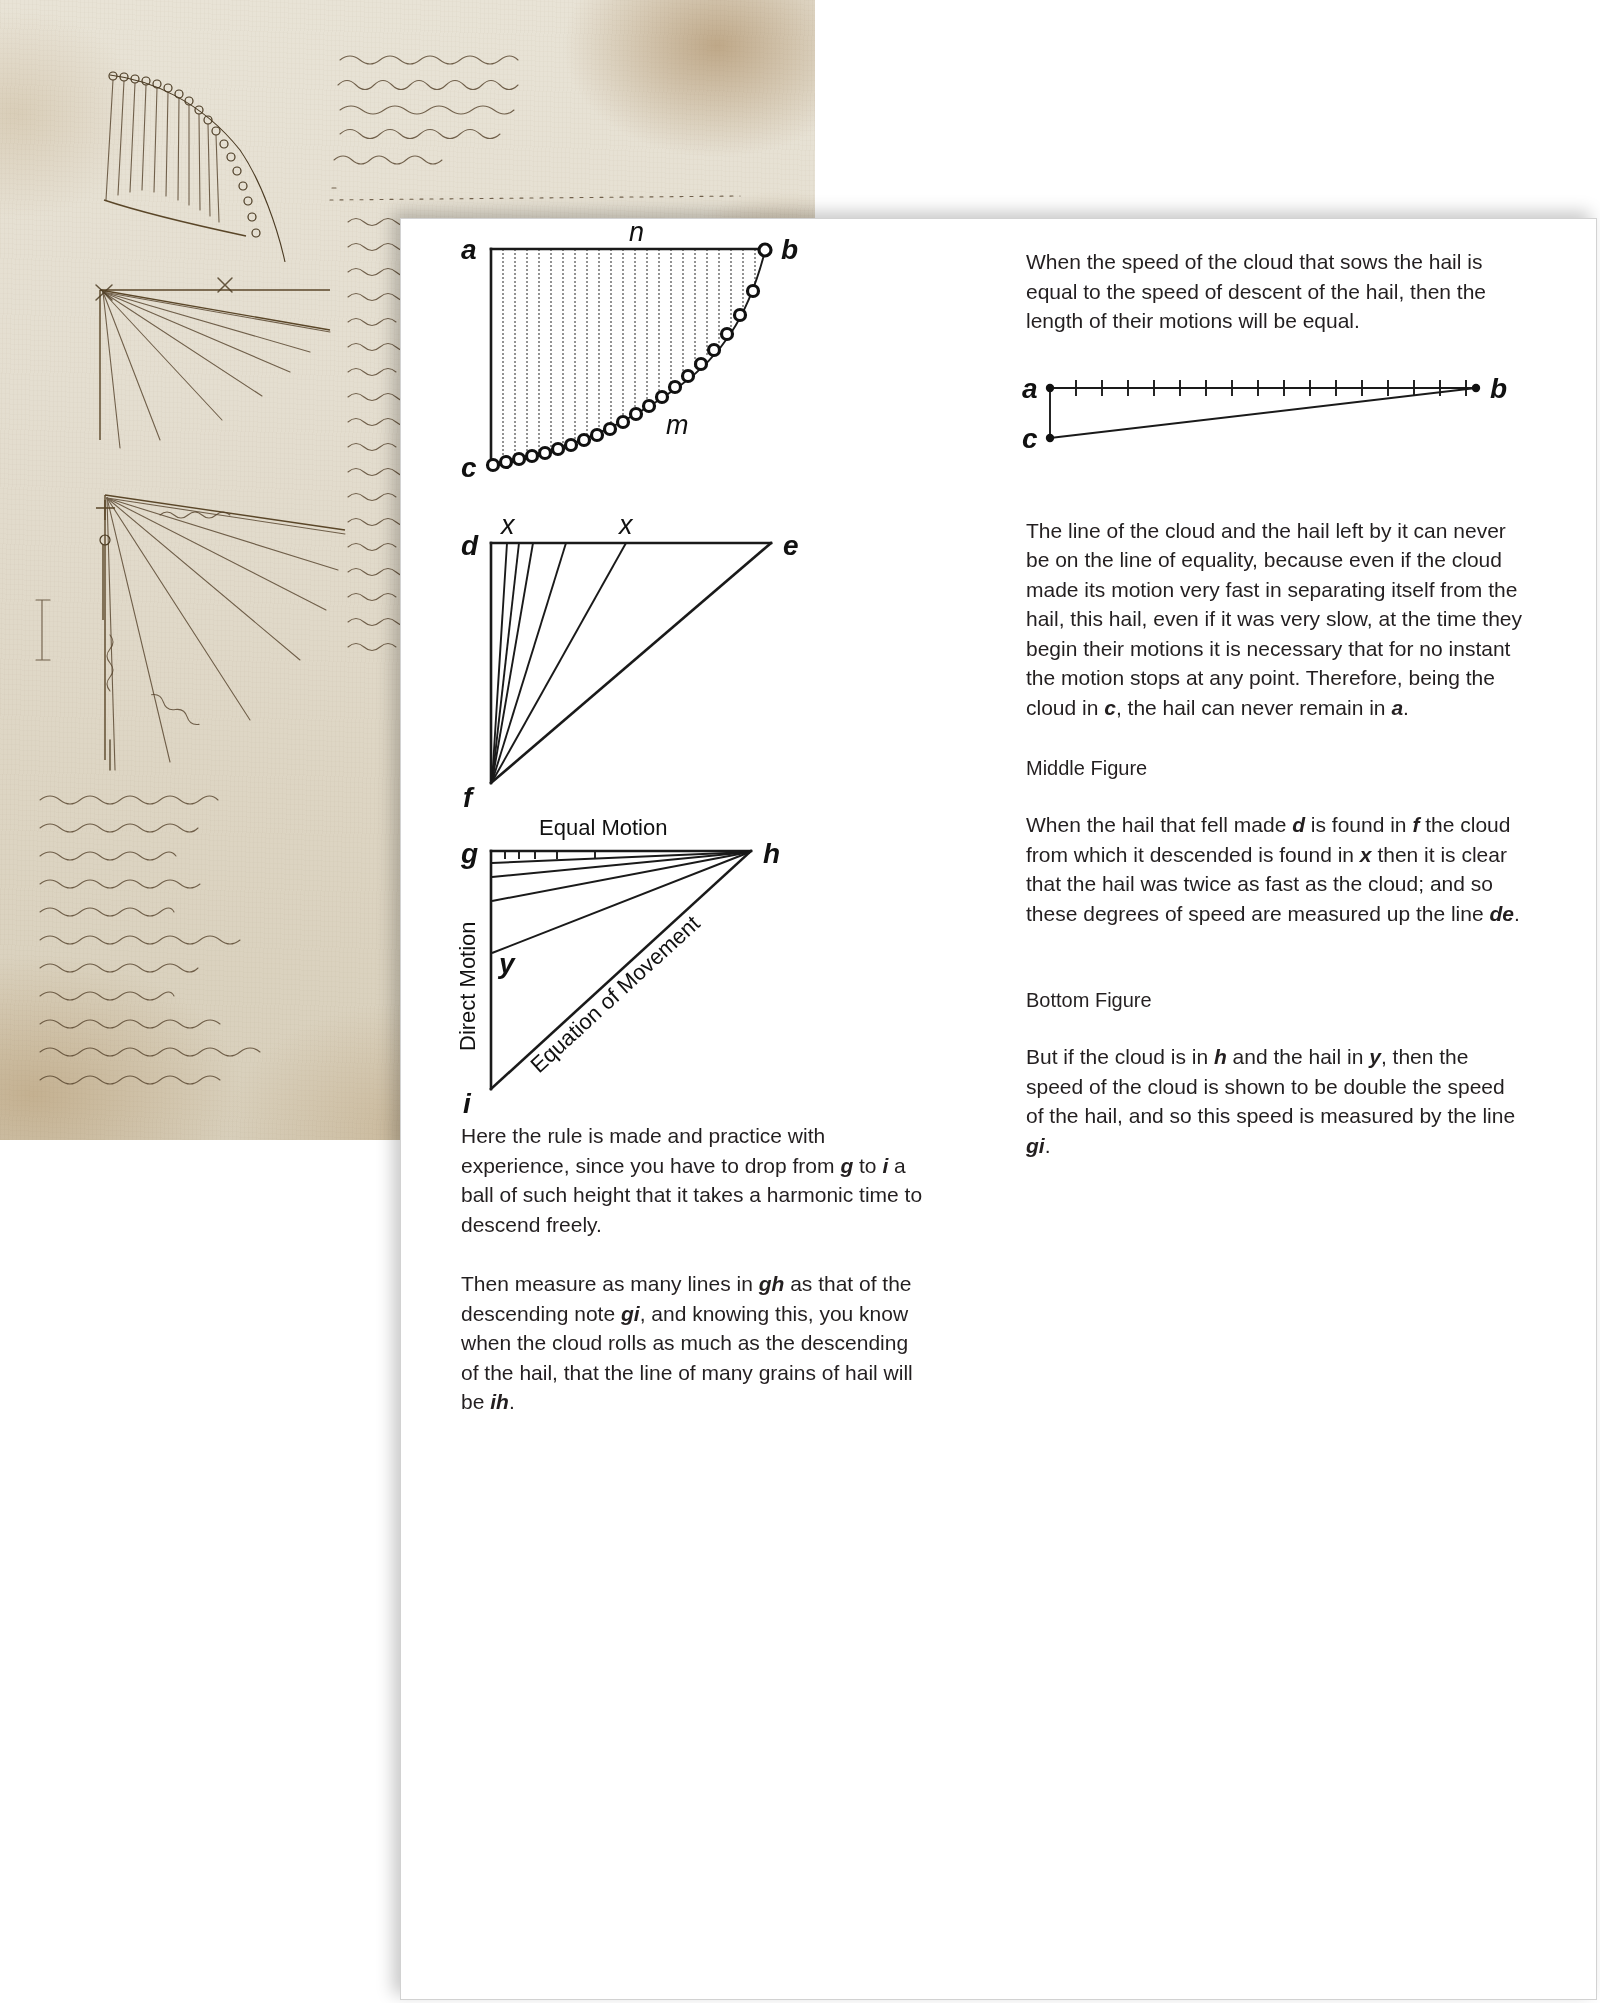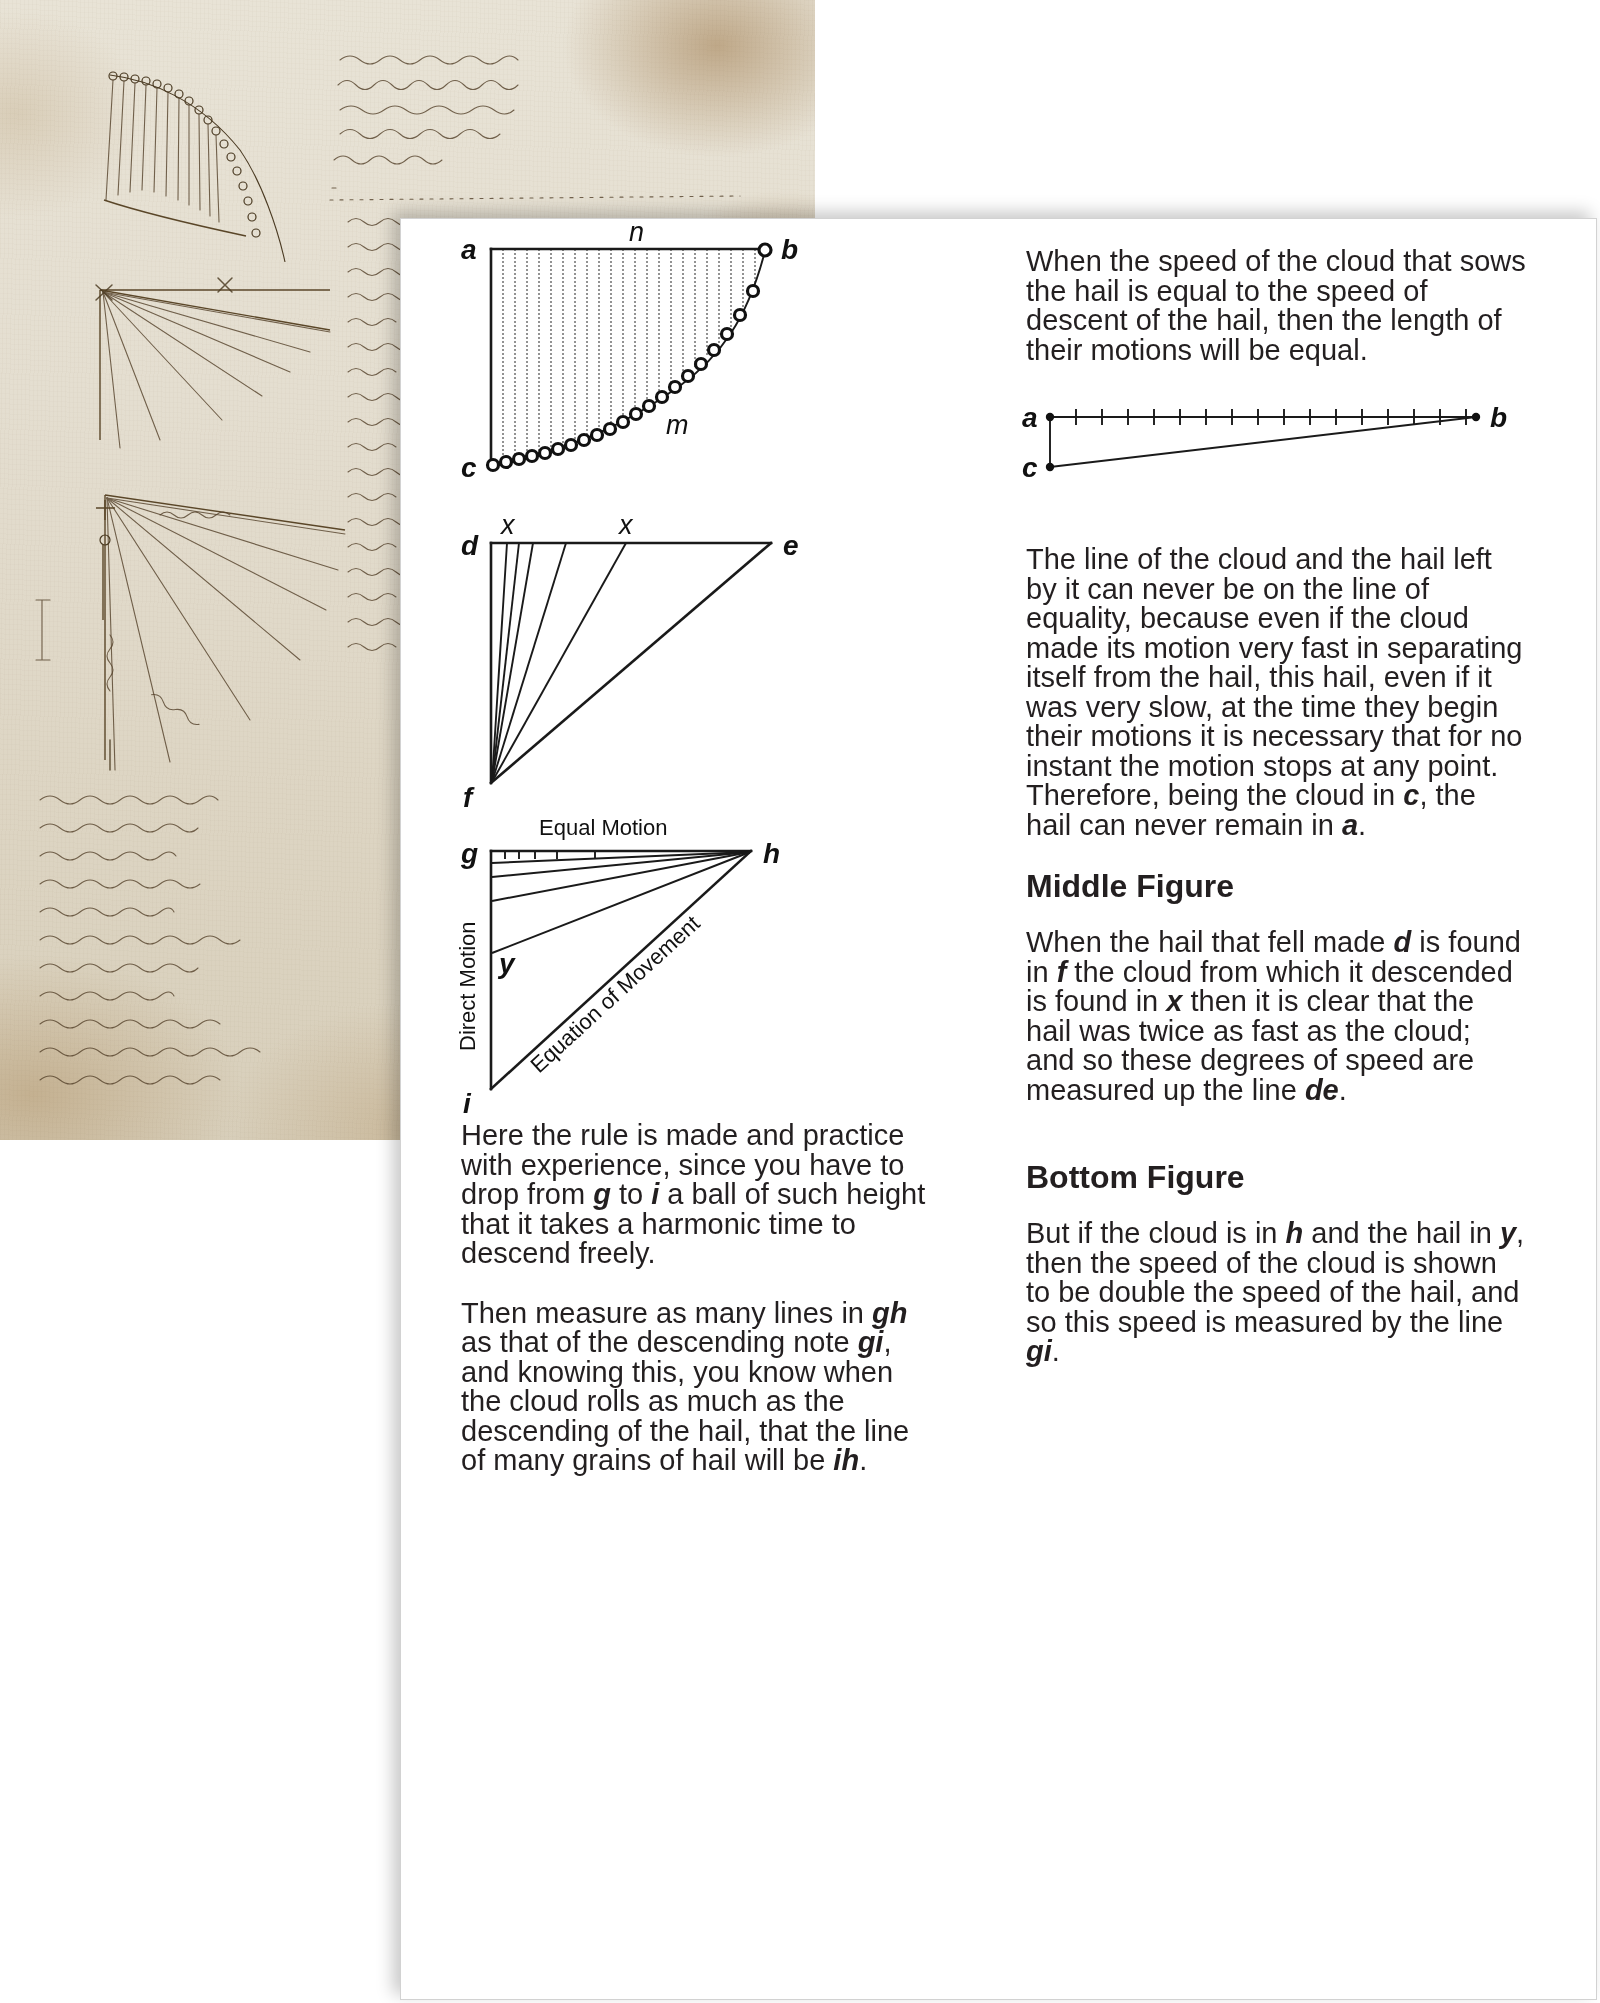--- a/index.html
+++ b/index.html
@@ -38,25 +38,25 @@
   #page{
     position:absolute;left:400px;top:218px;width:1195px;height:1780px;
     background:#ffffff;border:1px solid #d2d2d2;
     box-shadow:-7px -6px 16px rgba(0,0,0,.22);
   }
 
   .col-left{position:absolute;left:60px;top:10px;width:470px;}
   .col-right{position:absolute;left:625px;top:10px;width:500px;}
 
   p.body{
-    font-size:29px;line-height:29.5px;margin:0 0 30px 0;color:#231f20;
+    font-size:21px;line-height:29.5px;margin:0 0 30px 0;color:#231f20;
     font-family:"Liberation Sans","DejaVu Sans",sans-serif;
   }
   h2.head{
-    font-size:32px;line-height:32px;font-weight:bold;margin:22px 0 26px 0;color:#231f20;
+    font-size:20px;line-height:32px;font-weight:normal;margin:22px 0 26px 0;color:#231f20;
   }
   b.pt{font-weight:bold;font-style:italic;}
 
   
   .figwrap{position:relative;}
   svg.fig{display:block;overflow:visible;}
   .solid{fill:none;stroke:#1a1a1a;stroke-width:2.6;stroke-linecap:square;}
   .solid-thin{fill:none;stroke:#1a1a1a;stroke-width:1.9;}
   .hatch{fill:none;stroke:#3a3a3a;stroke-width:1.1;stroke-dasharray:2 2;}
   .tickm{stroke:#1a1a1a;stroke-width:1.9;}

